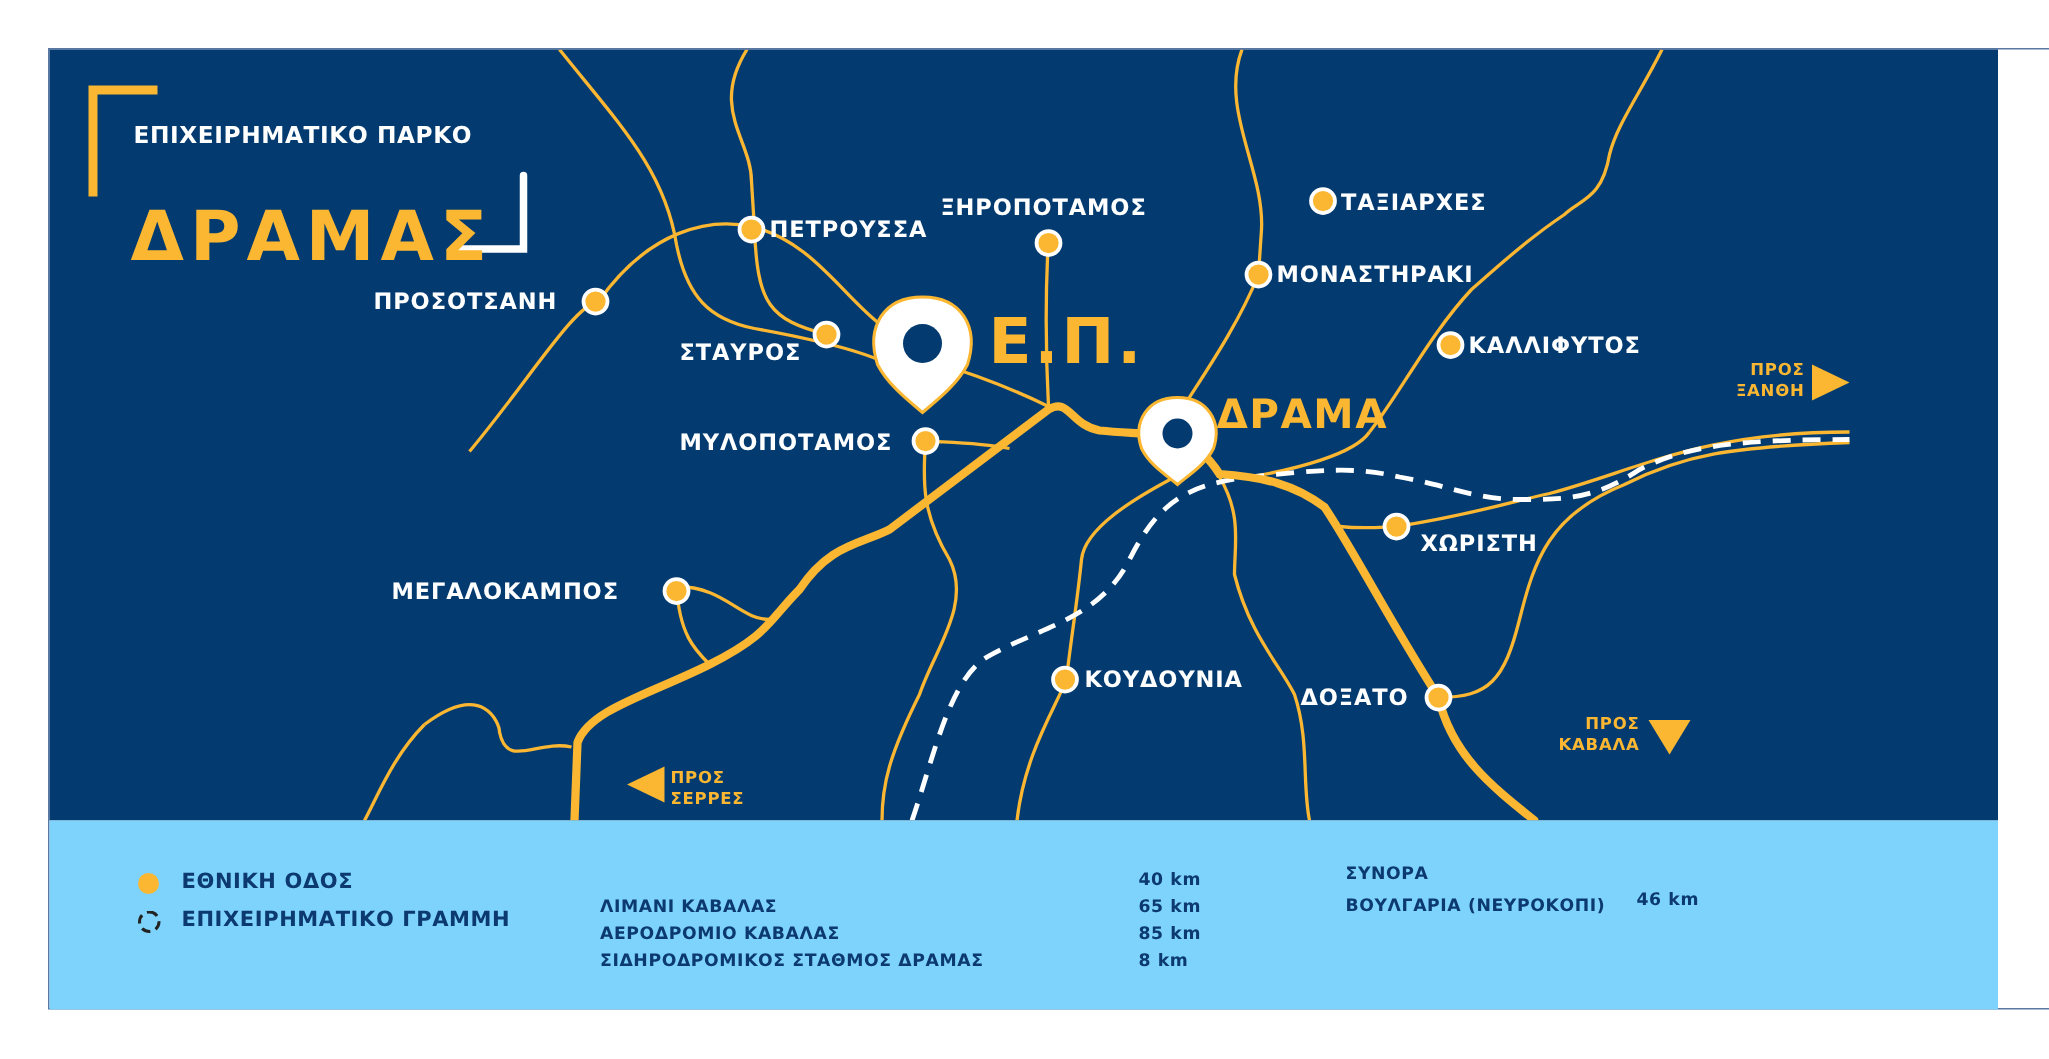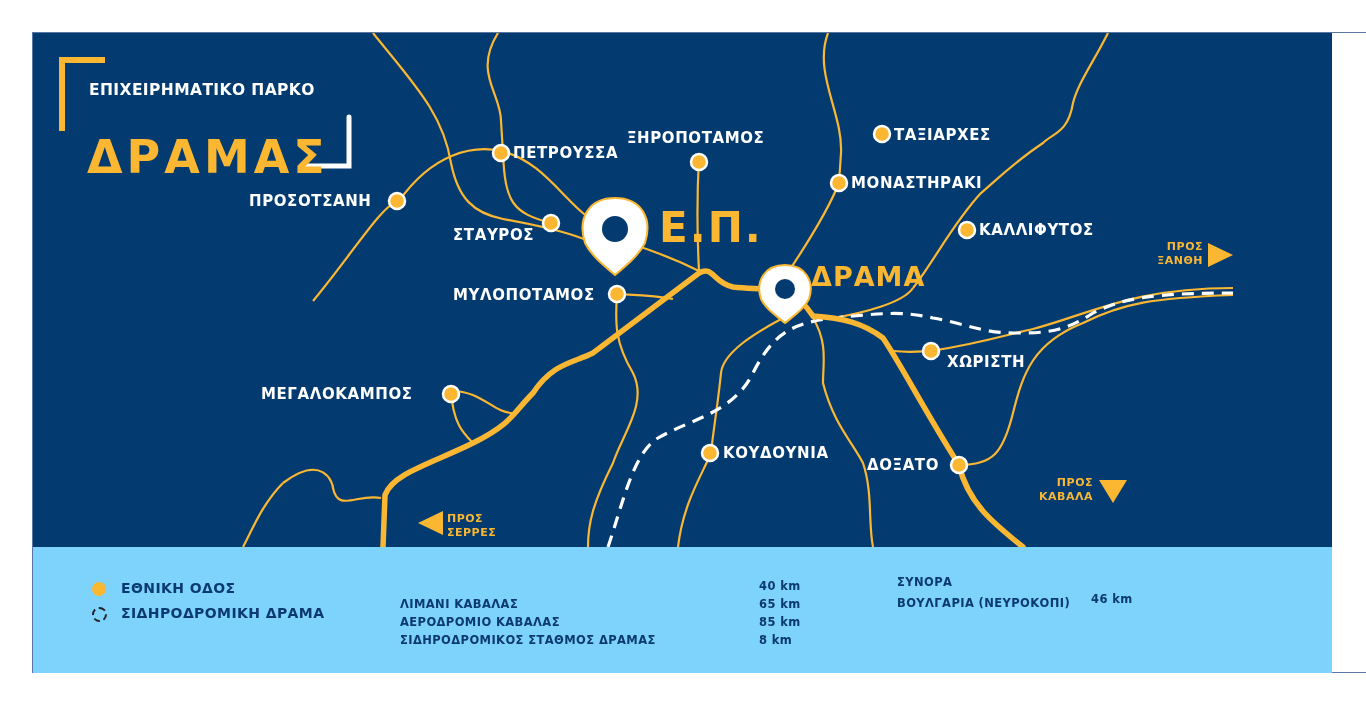--- a/index.html
+++ b/index.html
@@ -117,21 +117,21 @@
     <div class="dir" style="left:1006px; top:443px; text-align:right; width:54px;">
       <div>ΠΡΟΣ</div>
       <div>ΚΑΒΑΛΑ</div>
     </div>
   </div>
 
   <div class="legend">
     <div class="leg-dot" style="left:59px; top:35px; background:#fbb731;"></div>
     <div class="leg-item" style="left:88px; top:33px;">ΕΘΝΙΚΗ ΟΔΟΣ</div>
     <div class="leg-dot" style="left:59px; top:60px; width:11px; height:11px; border:2px dashed #222;"></div>
-    <div class="leg-item" style="left:88px; top:58px;">ΣΙΔΗΡΟΔΡΟΜΙΚΗ ΔΡΑΜΑ</div>
+    <div class="leg-item" style="left:88px; top:58px;">ΕΠΙΧΕΙΡΗΜΑΤΙΚΟ ΓΡΑΜΜΗ</div>
 
     <div class="dist-row" style="left:726px; top:32px;">40 km</div>
     <div class="dist-row" style="left:367px; top:50px;">ΛΙΜΑΝΙ ΚΑΒΑΛΑΣ</div>
     <div class="dist-row" style="left:726px; top:50px;">65 km</div>
     <div class="dist-row" style="left:367px; top:68px;">ΑΕΡΟΔΡΟΜΙΟ ΚΑΒΑΛΑΣ</div>
     <div class="dist-row" style="left:726px; top:68px;">85 km</div>
     <div class="dist-row" style="left:367px; top:86px;">ΣΙΔΗΡΟΔΡΟΜΙΚΟΣ ΣΤΑΘΜΟΣ ΔΡΑΜΑΣ</div>
     <div class="dist-row" style="left:726px; top:86px;">8 km</div>
 
     <div class="dist-row" style="left:864px; top:28px;">ΣΥΝΟΡΑ</div>

